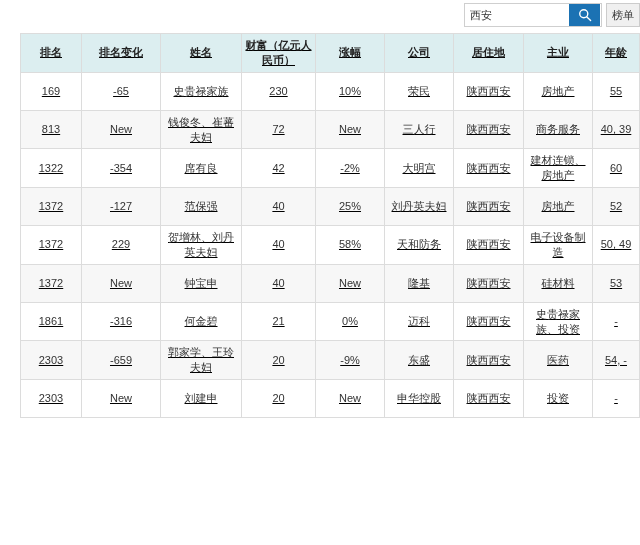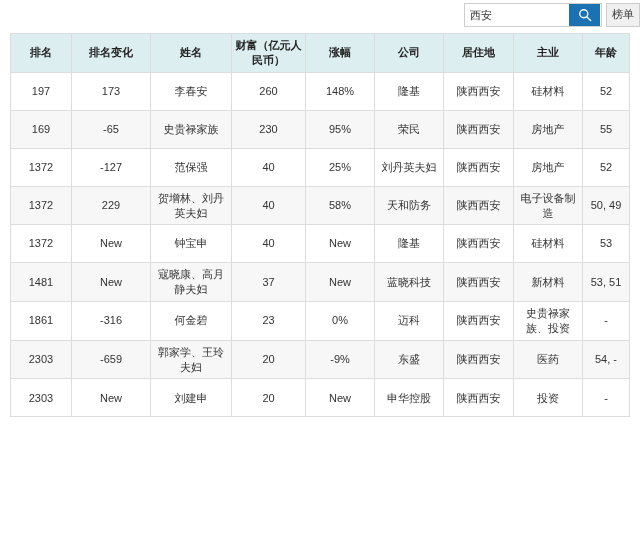--- a/index.html
+++ b/index.html
@@ -64,31 +64,32 @@
   .rank-btn {
     margin-left: 4px;
     height: 24px;
     min-width: 28px;
     padding: 0 5px;
     background: #f0f0f0;
     border: 1px solid #cccccc;
     color: #333333;
     font-size: 11px;
     line-height: 22px;
-    font-family: Liberation Mono, monospace;
+    font-family: Liberation Sans, sans-serif;
     cursor: pointer;
     white-space: nowrap;
   }
 
   
   .table-wrap {
     position: absolute;
     top: 33px;
-    left: 10px;
+    left: 20px;
     width: 619px;
+    text-decoration: underline;
   }
   table.rich-table {
     border-collapse: collapse;
     width: 619px;
     table-layout: fixed;
   }
   table.rich-table th,
   table.rich-table td {
     border: 1px solid #dcdcdc;
     text-align: center;
@@ -161,40 +162,51 @@
         <th>财富（亿元人民币）</th>
         <th>涨幅</th>
         <th>公司</th>
         <th>居住地</th>
         <th>主业</th>
         <th>年龄</th>
       </tr>
     </thead>
     <tbody id="table-body">
         <tr>
-          <td>197</td>
-          <td>173</td>
-          <td>李春安</td>
-          <td>260</td>
-          <td>148%</td>
-          <td>隆基</td>
-          <td>陕西西安</td>
-          <td>硅材料</td>
-          <td>52</td>
-        </tr>
-        <tr>
           <td>169</td>
           <td>-65</td>
           <td>史贵禄家族</td>
           <td>230</td>
-          <td>95%</td>
+          <td>10%</td>
           <td>荣民</td>
           <td>陕西西安</td>
           <td>房地产</td>
           <td>55</td>
+        </tr>
+        <tr>
+          <td>813</td>
+          <td>New</td>
+          <td>钱俊冬、崔蕃夫妇</td>
+          <td>72</td>
+          <td>New</td>
+          <td>三人行</td>
+          <td>陕西西安</td>
+          <td>商务服务</td>
+          <td>40, 39</td>
+        </tr>
+        <tr>
+          <td>1322</td>
+          <td>-354</td>
+          <td>席有良</td>
+          <td>42</td>
+          <td>-2%</td>
+          <td>大明宫</td>
+          <td>陕西西安</td>
+          <td>建材连锁、房地产</td>
+          <td>60</td>
         </tr>
         <tr>
           <td>1372</td>
           <td>-127</td>
           <td>范保强</td>
           <td>40</td>
           <td>25%</td>
           <td>刘丹英夫妇</td>
           <td>陕西西安</td>
           <td>房地产</td>
@@ -216,35 +228,24 @@
           <td>New</td>
           <td>钟宝申</td>
           <td>40</td>
           <td>New</td>
           <td>隆基</td>
           <td>陕西西安</td>
           <td>硅材料</td>
           <td>53</td>
         </tr>
         <tr>
-          <td>1481</td>
-          <td>New</td>
-          <td>寇晓康、高月静夫妇</td>
-          <td>37</td>
-          <td>New</td>
-          <td>蓝晓科技</td>
-          <td>陕西西安</td>
-          <td>新材料</td>
-          <td>53, 51</td>
-        </tr>
-        <tr>
           <td>1861</td>
           <td>-316</td>
           <td>何金碧</td>
-          <td>23</td>
+          <td>21</td>
           <td>0%</td>
           <td>迈科</td>
           <td>陕西西安</td>
           <td>史贵禄家族、投资</td>
           <td>-</td>
         </tr>
         <tr>
           <td>2303</td>
           <td>-659</td>
           <td>郭家学、王玲夫妇</td>

